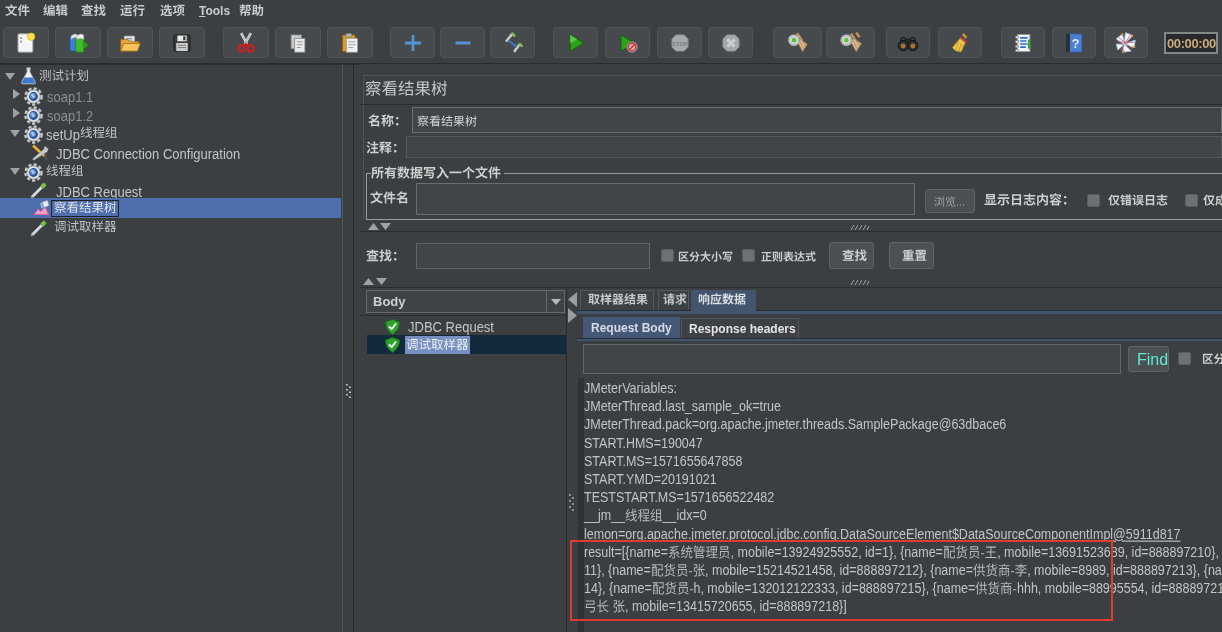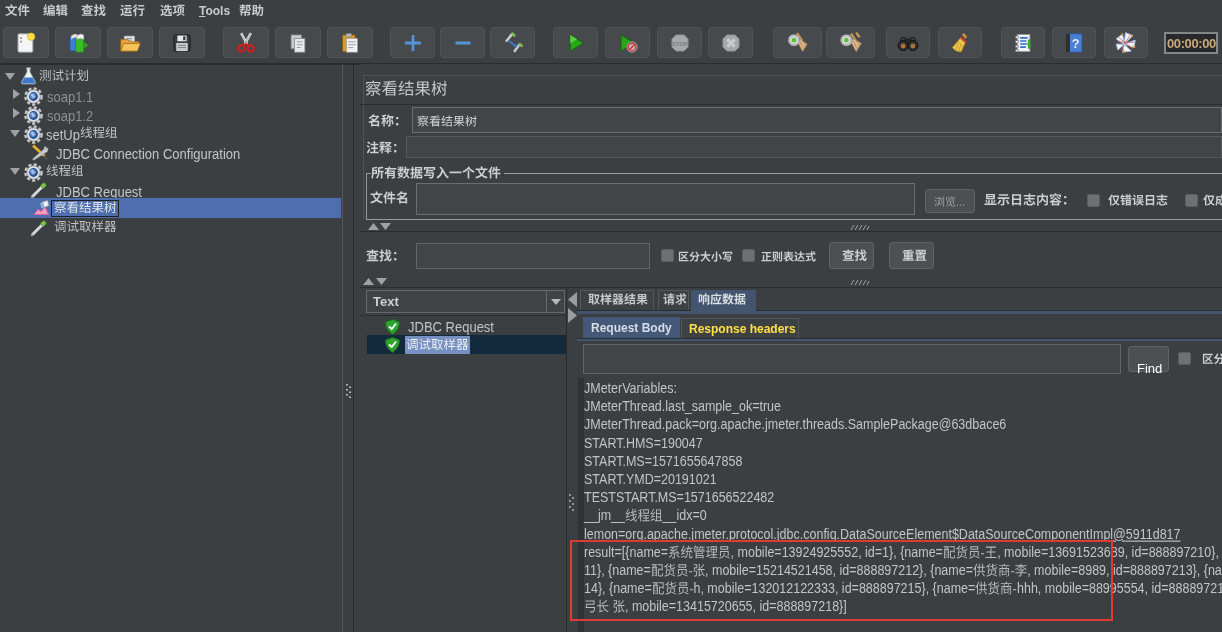--- a/index.html
+++ b/index.html
@@ -551,21 +551,21 @@
 <svg class="t" style="left:376px;top:278px" width="11" height="7">
     <path d="M0 0 L11 0 L5.5 7 Z" fill="#9fa2a4"></path>
   </svg>
 <svg class="t" style="left:850px;top:279px" width="20" height="7">
     <g stroke="#9fa2a4" stroke-width="1">
       <path d="M1 6 L4 1 M5 6 L8 1 M9 6 L12 1 M13 6 L16 1 M17 6 L19 2"></path>
     </g>
   </svg>
 <div class="a" style="left:360px;top:287px;width:862px;height:1px;background:#2a2c2e"></div>
 <div class="inp" style="left:366px;top:290px;width:199px;height:23px;background:#3f4345;border-color:#66696b"></div>
-<span class="a" style="left:373px;top:294px;font-size:13px;font-weight:bold;color:#cdd0d2">Text</span>
+<span class="a" style="left:373px;top:294px;font-size:13px;font-weight:bold;color:#cdd0d2">Body</span>
 <div class="a" style="left:546px;top:291px;width:1px;height:21px;background:#66696b"></div>
 <svg class="t" style="left:551px;top:299px" width="10" height="6">
     <path d="M0 0 L10 0 L5 6 Z" fill="#b6b9bb"></path>
   </svg>
 <div class="a" style="left:360px;top:315px;width:207px;height:1px;background:#2b2d2f"></div>
 <svg class="t" style="left:385px;top:319px" width="15" height="16">
     <path d="M7.5 0.5 L14.5 3 Q14.5 11 7.5 15.5 Q0.5 11 0.5 3 Z" fill="#2fa32f" stroke="#1a6e1a" stroke-width="1"></path>
     <path d="M4 7.5 L6.8 10 L11 4.5" stroke="#fff" stroke-width="1.8" fill="none"></path>
   </svg>
 <span class="a sy" style="left:408px;top:319px;font-size:13px;color:#c2c5c7">JDBC Request</span>
@@ -623,28 +623,28 @@
 <div class="a" style="left:691px;top:290px;width:65px;height:22px;background:#43556e"></div>
 <svg class="t " style="left:698px;top:293px;" width="48.0" height="15">
     <g fill="#dde0e3" transform="translate(0 10.56) scale(0.012 -0.012)">
       <use href="#g73" x="0"></use>
       <use href="#g74" x="1000"></use>
       <use href="#g35" x="2000"></use>
       <use href="#g36" x="3000"></use>
     </g>
   </svg>
 <div class="a" style="left:681px;top:318px;width:118px;height:20px;background:#3e4143;border:1px solid #55585a;border-bottom:none"></div>
-<span class="a" style="left:689px;top:322px;font-size:12px;font-weight:bold;color:#fde047">Response headers</span>
+<span class="a" style="left:689px;top:322px;font-size:12px;font-weight:bold;color:#e5e5e5">Response headers</span>
 <div class="a" style="left:577px;top:338px;width:645px;height:1px;background:#2a2c2d"></div>
 <div class="a" style="left:577px;top:339px;width:645px;height:2px;background:#42546e"></div>
 <div class="a" style="left:583px;top:317px;width:97px;height:21px;background:#465878"></div>
 <span class="a" style="left:591px;top:321px;font-size:12px;font-weight:bold;color:#d5dde7">Request Body</span>
 <div class="inp" style="left:583px;top:344px;width:538px;height:30px"></div>
 <div class="pbtn" style="left:1128px;top:346px;width:41px;height:26px"></div>
-<span class="a" style="left:1137px;top:361px;font-size:13px;color:#ffffff">Find</span>
+<span class="a" style="left:1137px;top:351px;font-size:16px;color:#5eead4">Find</span>
 <div class="cb" style="left:1178px;top:352px"></div>
 <svg class="t " style="left:1202px;top:353px;" width="57.5" height="14">
     <g fill="#cdd0d2" transform="translate(0 10.12) scale(0.0115 -0.0115)">
       <use href="#g55" x="0"></use>
       <use href="#g56" x="1000"></use>
       <use href="#g57" x="2000"></use>
       <use href="#g58" x="3000"></use>
       <use href="#g37" x="4000"></use>
     </g>
   </svg>

